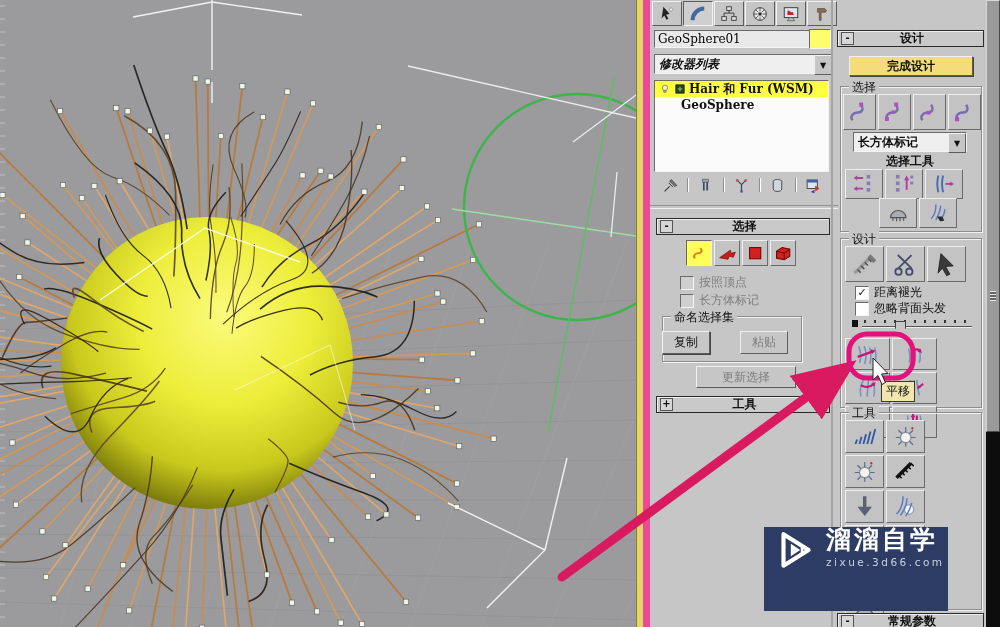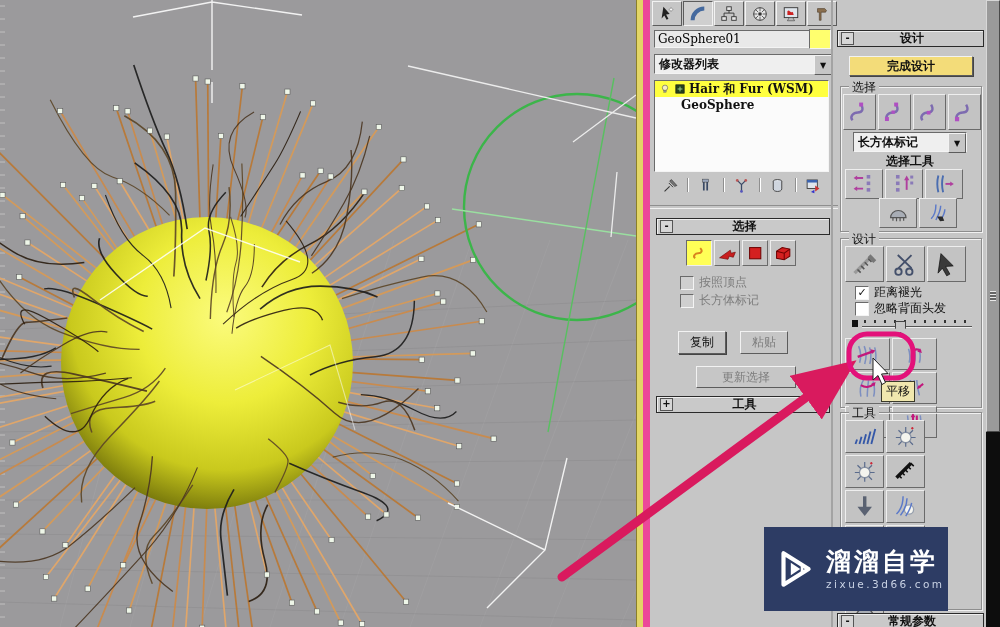--- a/index.html
+++ b/index.html
@@ -25,21 +25,21 @@
               border:1px solid;border-color:#6a6a6a #f4f4f4 #f4f4f4 #6a6a6a;}
   #color-swatch{position:absolute;left:159px;top:29px;width:20px;height:18px;background:#ffff6e;
               border:1px solid;border-color:#6a6a6a #f4f4f4 #f4f4f4 #6a6a6a;}
   
   .dropdown{position:relative;background:#efefef;height:18px;
             border:1px solid;border-color:#6a6a6a #f4f4f4 #f4f4f4 #6a6a6a;
             display:flex;align-items:center;padding-left:4px;font-weight:bold;}
   .dd-btn{position:absolute;right:0;top:0;width:16px;height:100%;display:flex;align-items:center;
           justify-content:center;background:#c6c6c6;font-size:8px;
           border:1px solid;border-color:#f2f2f2 #5c5c5c #5c5c5c #f2f2f2;}
-  #modifier-dd{position:absolute;left:4px;top:54px;width:173px;}
+  #modifier-dd{position:absolute;left:4px;top:54px;width:173px;font-style:italic;}
   
   #stack{position:absolute;left:4px;top:80px;width:173px;height:90px;background:#fbfbfb;
          border:1px solid;border-color:#6a6a6a #f4f4f4 #f4f4f4 #6a6a6a;overflow:hidden;}
   .stack-row{height:16px;display:flex;align-items:center;gap:3px;padding-left:4px;
              font-family:"DejaVu Serif",serif;font-weight:bold;font-size:12px;white-space:nowrap;}
   .stack-row.sel{background:#ffff3f;}
   .stack-row.child{padding-left:26px;}
   .stack-row svg{width:12px;height:12px;flex:0 0 auto;}
   #stack-btns{position:absolute;left:4px;top:174px;width:175px;height:22px;display:flex;
               align-items:center;justify-content:space-between;padding:0 4px;box-sizing:border-box;}
@@ -78,21 +78,21 @@
   
   #fade-slider{position:absolute;left:19px;top:316px;width:120px;height:16px;}
   #fade-slider .rail{position:absolute;left:10px;right:0;top:10px;height:1px;background:#555;box-shadow:0 1px 0 #eee;}
   #fade-slider .zero{position:absolute;left:0;top:4px;width:6px;height:7px;background:#111;}
   #fade-slider .ticks{position:absolute;left:12px;right:2px;top:4px;height:3px;
       background-image:repeating-linear-gradient(90deg,#333 0 2px,transparent 2px 10px);}
   #fade-slider .handle{position:absolute;top:5px;width:9px;height:10px;background:#c6c6c6;
       border:1px solid #444;clip-path:polygon(0 0,100% 0,100% 60%,50% 100%,0 60%);}
   
   #watermark{position:absolute;left:764px;top:527px;width:184px;height:84px;background:#2d3c64;
-             display:flex;align-items:center;padding-left:10px;box-sizing:border-box;z-index:6;}
+             display:flex;padding-left:10px;box-sizing:border-box;z-index:6;}
   #wm-logo{width:42px;height:46px;flex:0 0 auto;}
   #wm-text .t1{color:#fff;font-size:25px;font-weight:bold;letter-spacing:3px;line-height:26px;}
   #wm-text .t2{color:#c9d2e4;font-size:10.5px;letter-spacing:2.5px;margin-top:3px;}
   
   #scrollbar{position:absolute;left:986px;top:0;width:14px;height:627px;background:#0d0d0d;}
   #scroll-thumb{position:absolute;left:0;top:0;width:12px;height:430px;background:#9a9a9a;
                 border:1px solid;border-color:#d8d8d8 #4a4a4a #4a4a4a #d8d8d8;}
   #scroll-grip{position:absolute;left:3px;top:290px;width:6px;height:10px;
       background-image:repeating-linear-gradient(0deg,#e8e8e8 0 1px,#666 1px 3px);}
   
@@ -562,21 +562,24 @@
 
     <div class="cb-row dis" style="left:30px;top:274px;">
       <span class="cb-box"></span>
       <span>按照顶点</span>
     </div>
     <div class="cb-row dis" style="left:30px;top:292px;">
       <span class="cb-box"></span>
       <span>长方体标记</span>
     </div>
 
-    <div class="pbtn" style="left:28px;top:331px;width:46px;height:21px;">
+    <div class="grp" style="left:12px;top:316px;width:138px;height:44px;">
+      <span class="glabel">命名选择集</span>
+    </div>
+    <div class="pbtn" style="left:12px;top:331px;width:46px;height:21px;">
       <span>复制</span>
     </div>
     <div class="pbtn dis" style="left:90px;top:331px;width:46px;height:21px;">
       <span>粘贴</span>
     </div>
     <div class="pbtn dis" style="left:46px;top:366px;width:98px;height:20px;">
       <span>更新选择</span>
     </div>
 
     <div class="rollout-hd" style="left:6px;top:396px;width:172px;">

